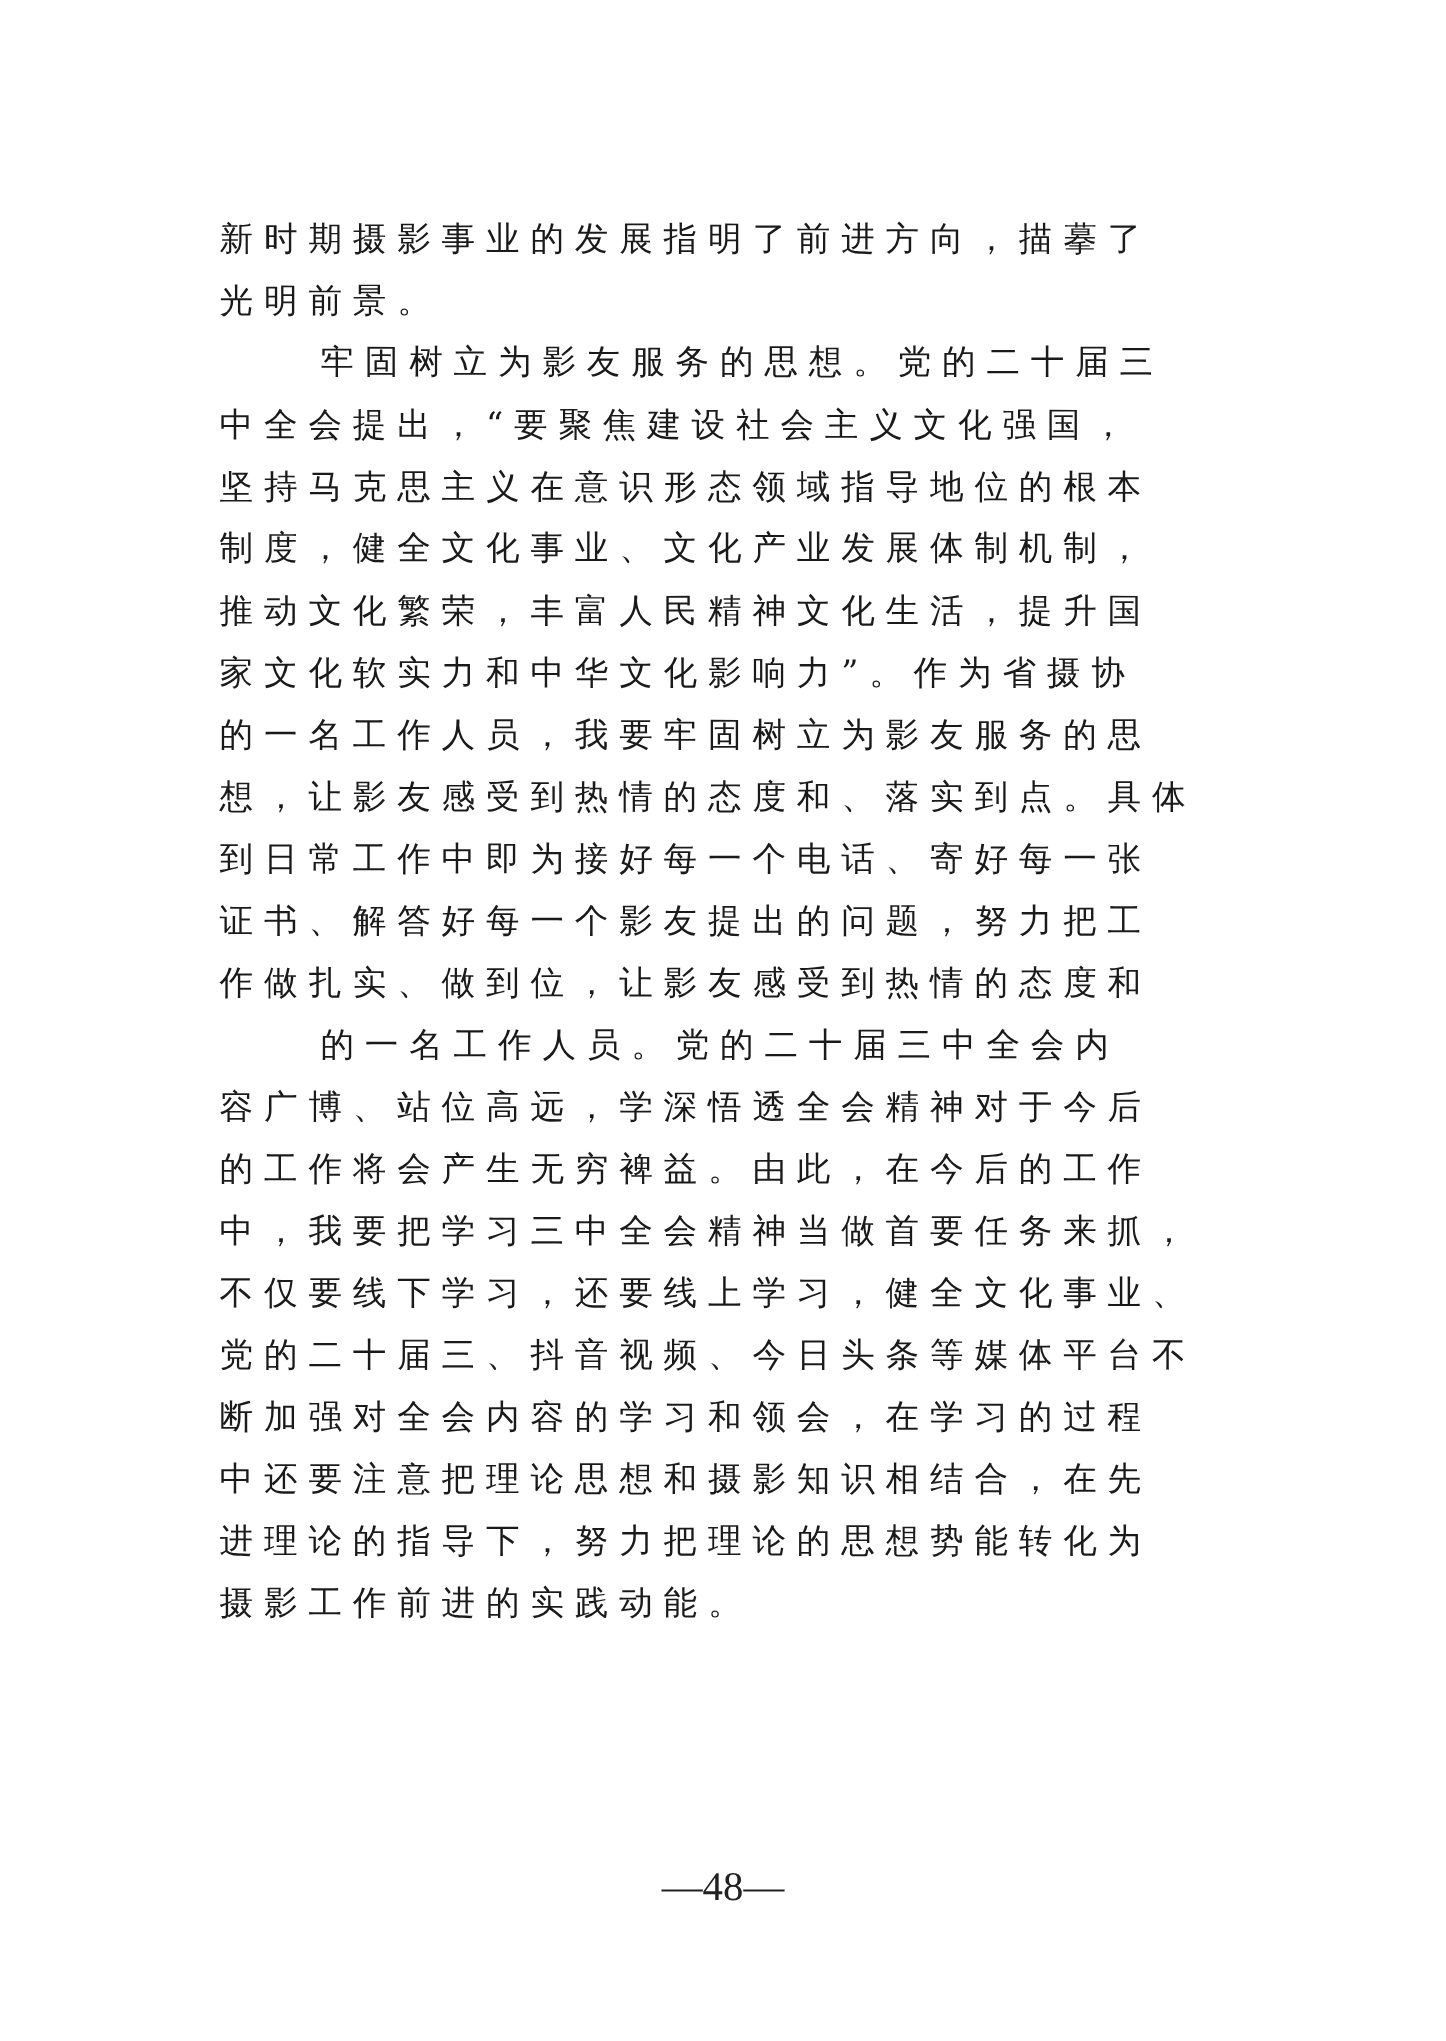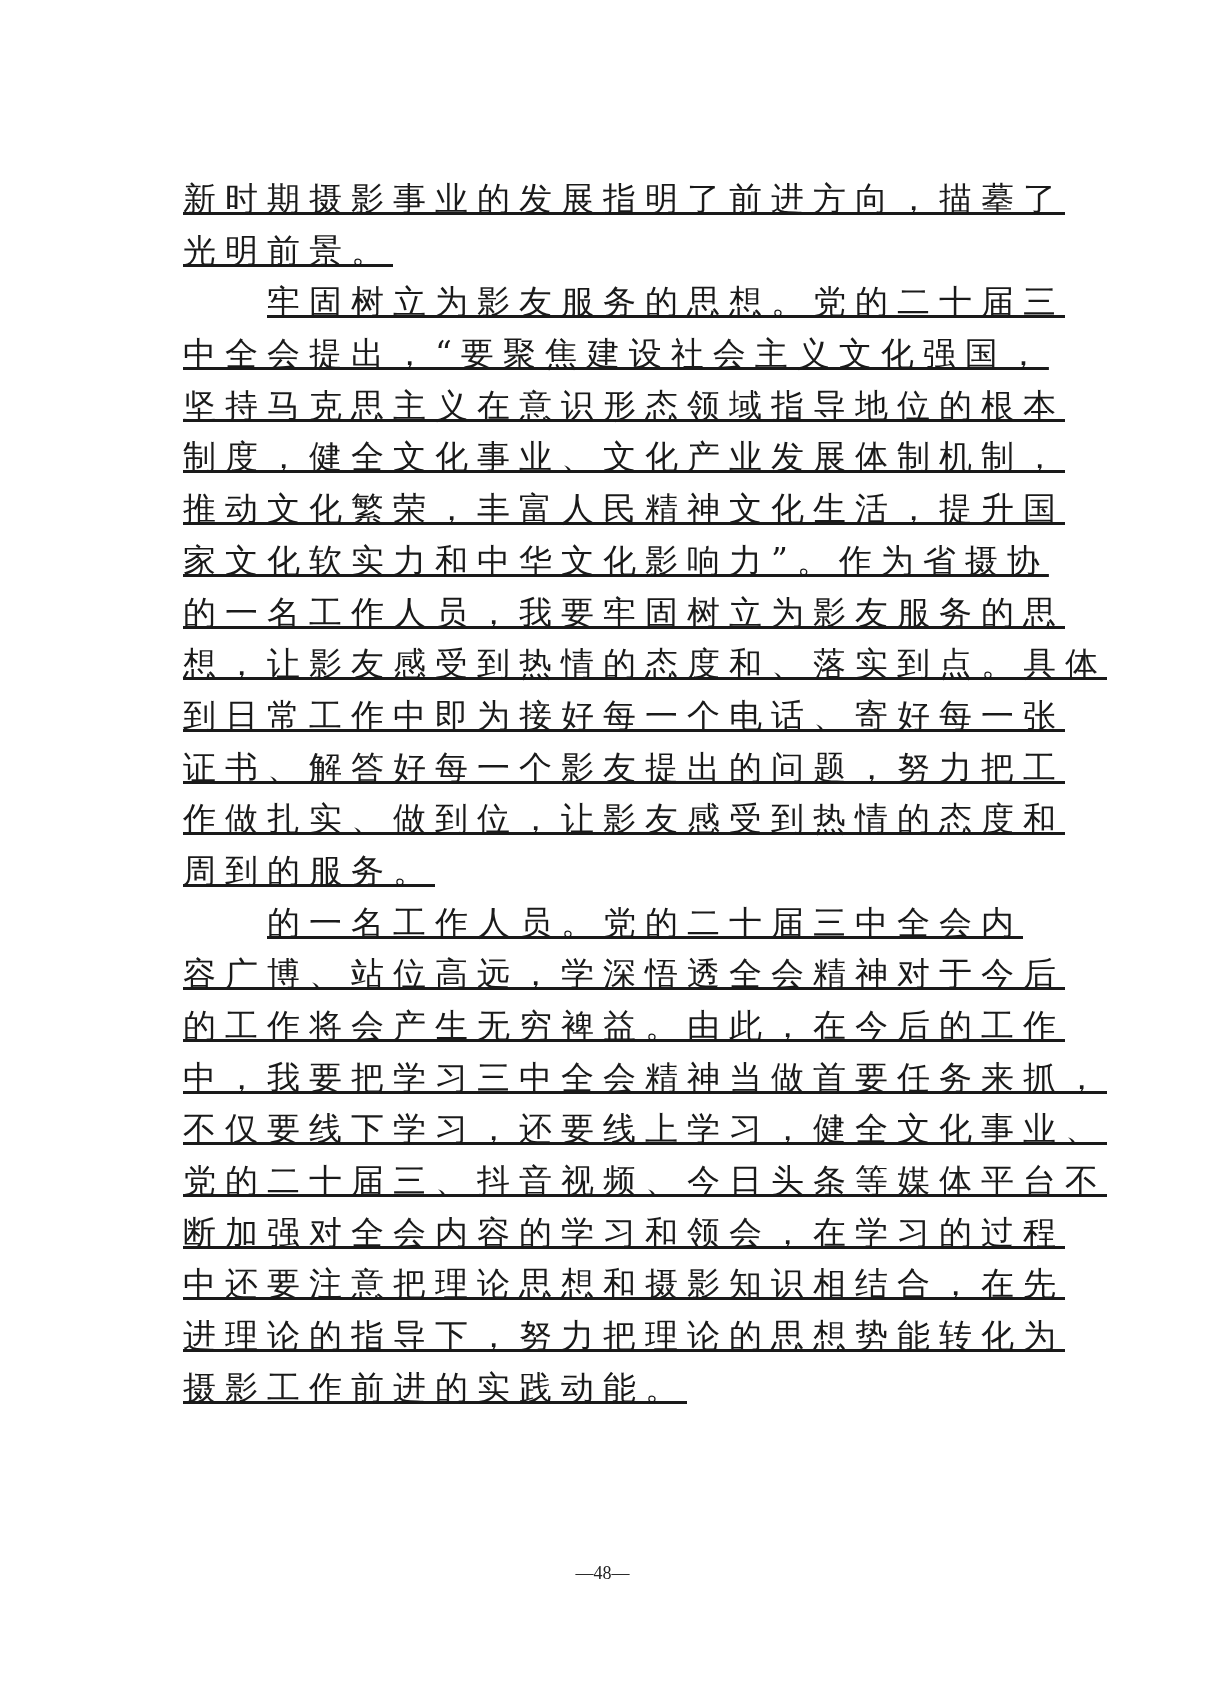--- a/index.html
+++ b/index.html
@@ -24,37 +24,36 @@
   }
   .body-text {
     position: absolute;
     left: 183px;
     top: 173px;
     width: 860px;
   }
   .line {
     height: 51.7px;
     line-height: 51.7px;
-    font-size: 33px;
+    font-size: 28px;
     letter-spacing: 9px;
     white-space: nowrap;
     display: flex;
     align-items: center;
-    text-decoration: underline;
   }
   .line.indent {
     padding-left: 84px;
   }
   .page-number {
     position: absolute;
     left: 0;
     width: 1205px;
     top: 1556px;
     text-align: center;
-    font-size: 18px;
+    font-size: 34px;
     line-height: 34px;
     font-family: "Liberation Serif", "DejaVu Serif", serif;
     color: #222222;
   }
 </style>
 </head>
 <body>
 
 <div class="page">
   <div class="body-text">
@@ -69,21 +68,20 @@
       <div class="line">中全会提出，“要聚焦建设社会主义文化强国，</div>
       <div class="line">坚持马克思主义在意识形态领域指导地位的根本</div>
       <div class="line">制度，健全文化事业、文化产业发展体制机制，</div>
       <div class="line">推动文化繁荣，丰富人民精神文化生活，提升国</div>
       <div class="line">家文化软实力和中华文化影响力”。作为省摄协</div>
       <div class="line">的一名工作人员，我要牢固树立为影友服务的思</div>
       <div class="line">想，让影友感受到热情的态度和、落实到点。具体</div>
       <div class="line">到日常工作中即为接好每一个电话、寄好每一张</div>
       <div class="line">证书、解答好每一个影友提出的问题，努力把工</div>
       <div class="line">作做扎实、做到位，让影友感受到热情的态度和</div>
-      <div class="line">周到的服务。</div>
     </div>
 
     <div>
       <div class="line indent">的一名工作人员。党的二十届三中全会内</div>
       <div class="line">容广博、站位高远，学深悟透全会精神对于今后</div>
       <div class="line">的工作将会产生无穷裨益。由此，在今后的工作</div>
       <div class="line">中，我要把学习三中全会精神当做首要任务来抓，</div>
       <div class="line">不仅要线下学习，还要线上学习，健全文化事业、</div>
       <div class="line">党的二十届三、抖音视频、今日头条等媒体平台不</div>
       <div class="line">断加强对全会内容的学习和领会，在学习的过程</div>

